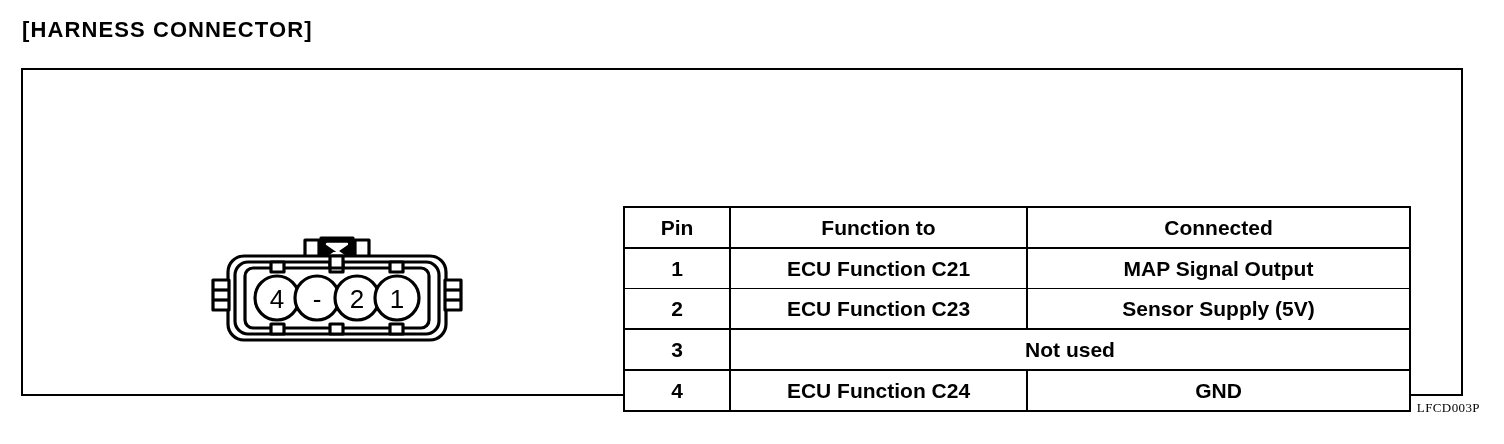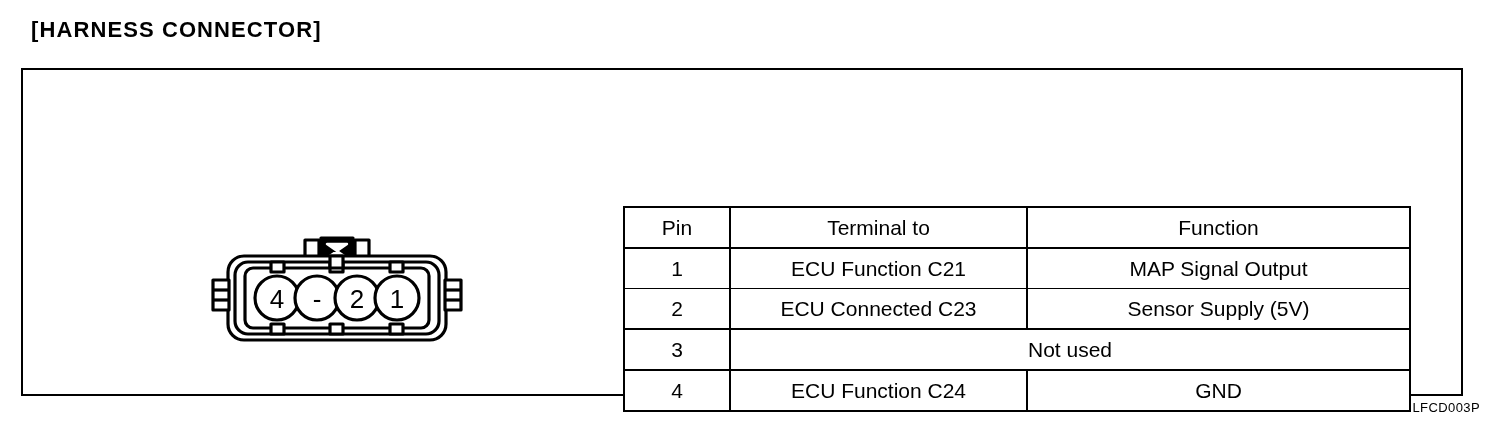--- a/index.html
+++ b/index.html
@@ -13,21 +13,21 @@
     height: 444px;
     background: #ffffff;
     font-family: "Liberation Sans", sans-serif;
     color: #000000;
     overflow: hidden;
   }
 
   
   #section-title {
     position: absolute;
-    left: 31px;
+    left: 22px;
     top: 19px;
     font-size: 22px;
     font-weight: bold;
     letter-spacing: 1.1px;
     white-space: nowrap;
     line-height: 1;
   }
 
   
   #frame {
@@ -66,38 +66,39 @@
   #pinout-table col.col-func { width: 383px; }
 
   #pinout-table th,
   #pinout-table td {
     border: 2px solid #000000;
     height: 39px;
     padding: 0 16px;
     text-align: center;
     vertical-align: middle;
     font-size: 21px;
-    font-weight: normal;
+    font-weight: bold;
     line-height: 1;
     white-space: nowrap;
     overflow: hidden;
   }
   
   #pinout-table tr.row-thin-below > td { border-bottom-width: 1px; }
   #pinout-table tr.row-thin-above > td { border-top-width: 1px; }
 
   
   #figure-code {
     position: absolute;
     right: 24px;
     top: 401px;
     font-size: 13px;
     letter-spacing: 0.4px;
     white-space: nowrap;
     line-height: 1;
+    font-family: Liberation Serif, serif;
   }
 </style>
 </head>
 <body>
 
 <div id="page">
 
   <div id="section-title">[HARNESS CONNECTOR]</div>
 
   <div id="frame">
@@ -151,33 +152,33 @@
 
     <table id="pinout-table">
       <colgroup>
         <col class="col-pin">
         <col class="col-conn">
         <col class="col-func">
       </colgroup>
       <thead>
         <tr>
           <th>Pin</th>
-          <th>Terminal to</th>
-          <th>Function</th>
+          <th>Function to</th>
+          <th>Connected</th>
         </tr>
       </thead>
       <tbody>
         <tr class="row-thin-below">
           <td>1</td>
           <td>ECU Function C21</td>
           <td>MAP Signal Output</td>
         </tr>
         <tr class="row-thin-above">
           <td>2</td>
-          <td>ECU Connected C23</td>
+          <td>ECU Function C23</td>
           <td>Sensor Supply (5V)</td>
         </tr>
         <tr>
           <td>3</td>
           <td colspan="2">Not used</td>
         </tr>
         <tr>
           <td>4</td>
           <td>ECU Function C24</td>
           <td>GND</td>

